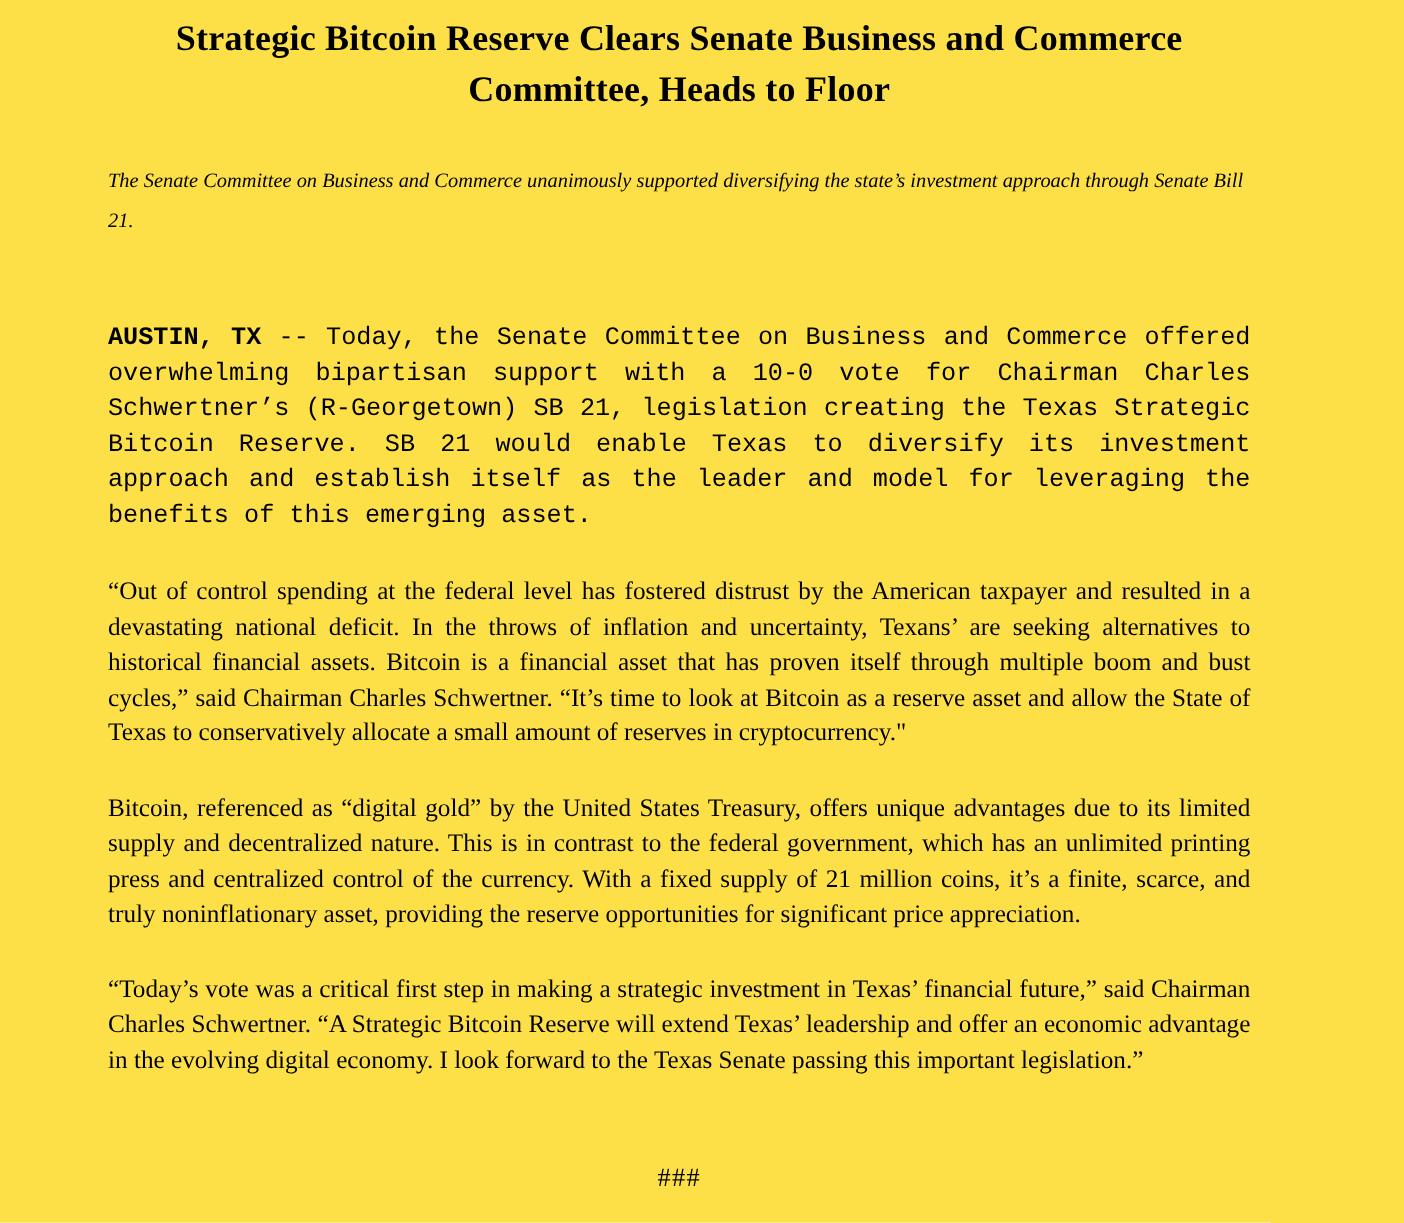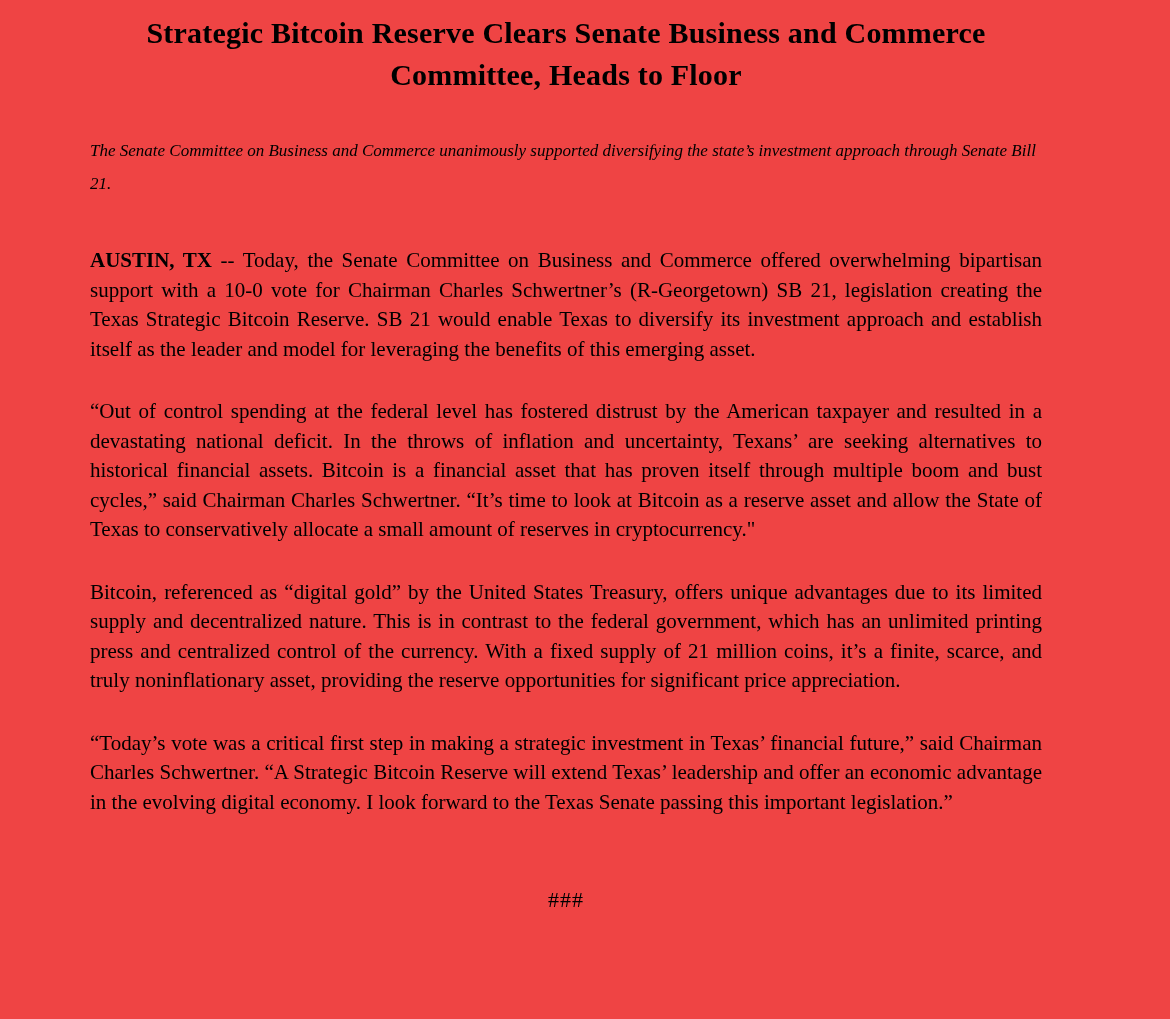--- a/index.html
+++ b/index.html
@@ -4,21 +4,21 @@
 <style>
   html, body {
     margin: 0;
     padding: 0;
     background: #ffffff;
   }
   .page {
     position: relative;
     width: 1170px;
     height: 1019px;
-    background: #ef4444;
+    background: #fde047;
     color: #000000;
     font-family: "Liberation Serif", "DejaVu Serif", serif;
     box-sizing: border-box;
     padding: 12px 128px 0 90px;
     overflow: hidden;
   }
   .doc-title {
     font-size: 30px;
     font-weight: 700;
     line-height: 42px;
@@ -34,21 +34,22 @@
     line-height: 33px;
     text-align: left;
   }
   .body-para {
     margin: 33px 0 0 0;
     font-size: 21px;
     line-height: 29.5px;
     text-align: justify;
   }
   .body-para.first {
-    margin-top: 46px;
+    margin-top: 68px;
+    font-family: Liberation Mono, monospace;
   }
   .dateline {
     font-weight: 700;
   }
   .end-mark {
     margin-top: 70px;
     text-align: center;
     font-size: 22px;
     letter-spacing: 1px;
   }

